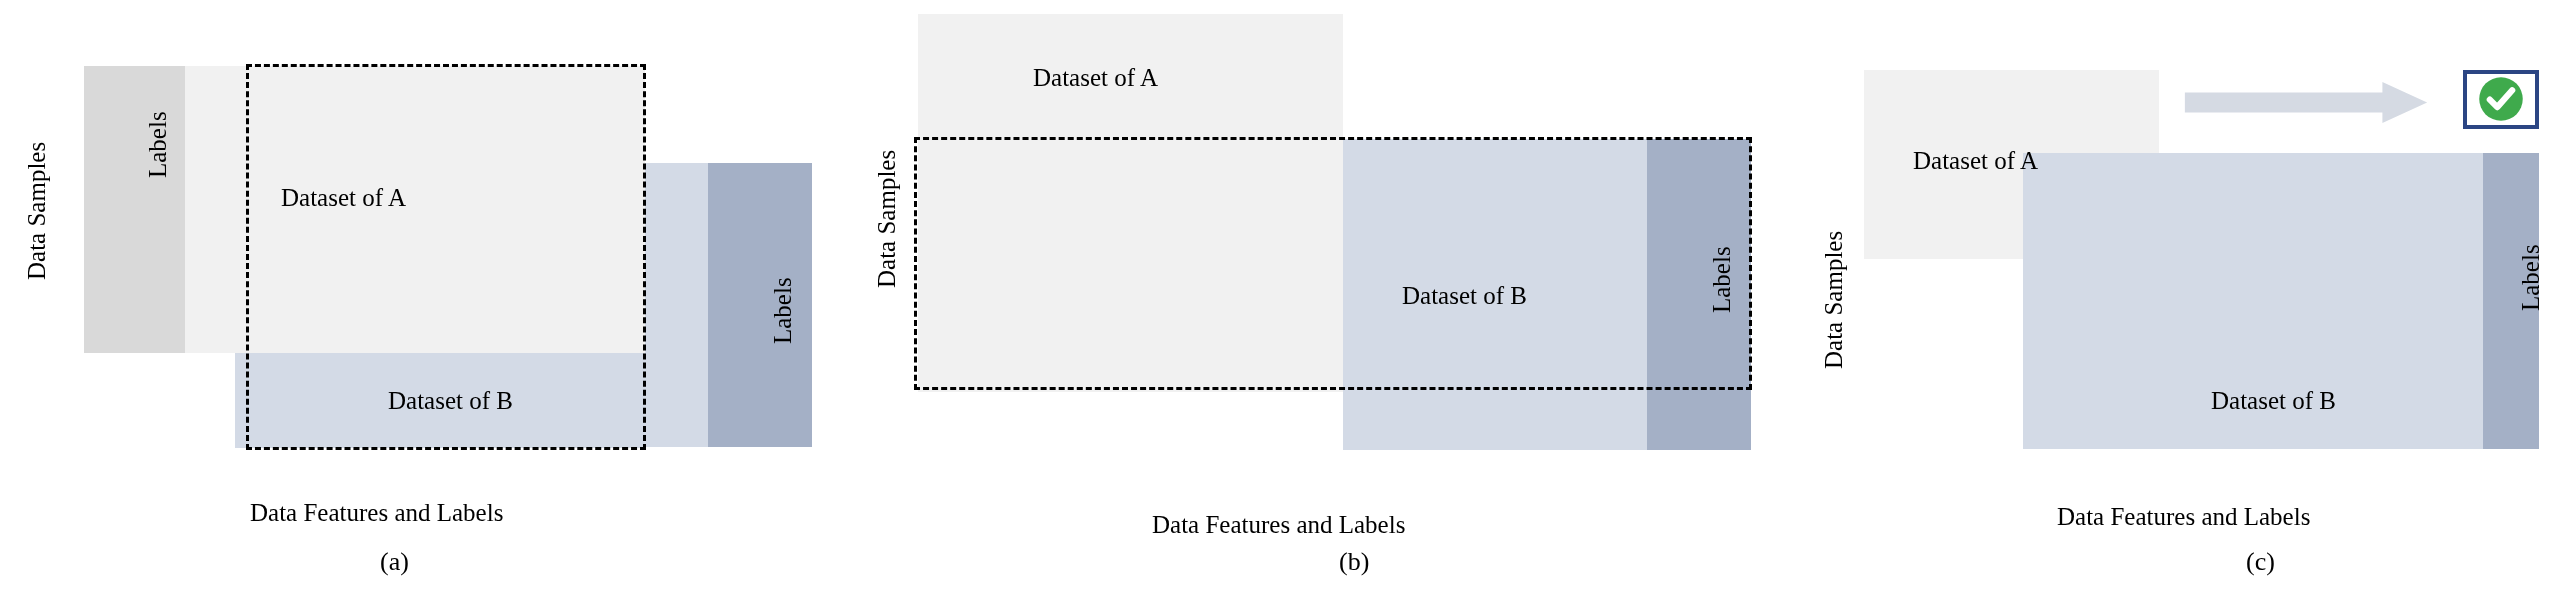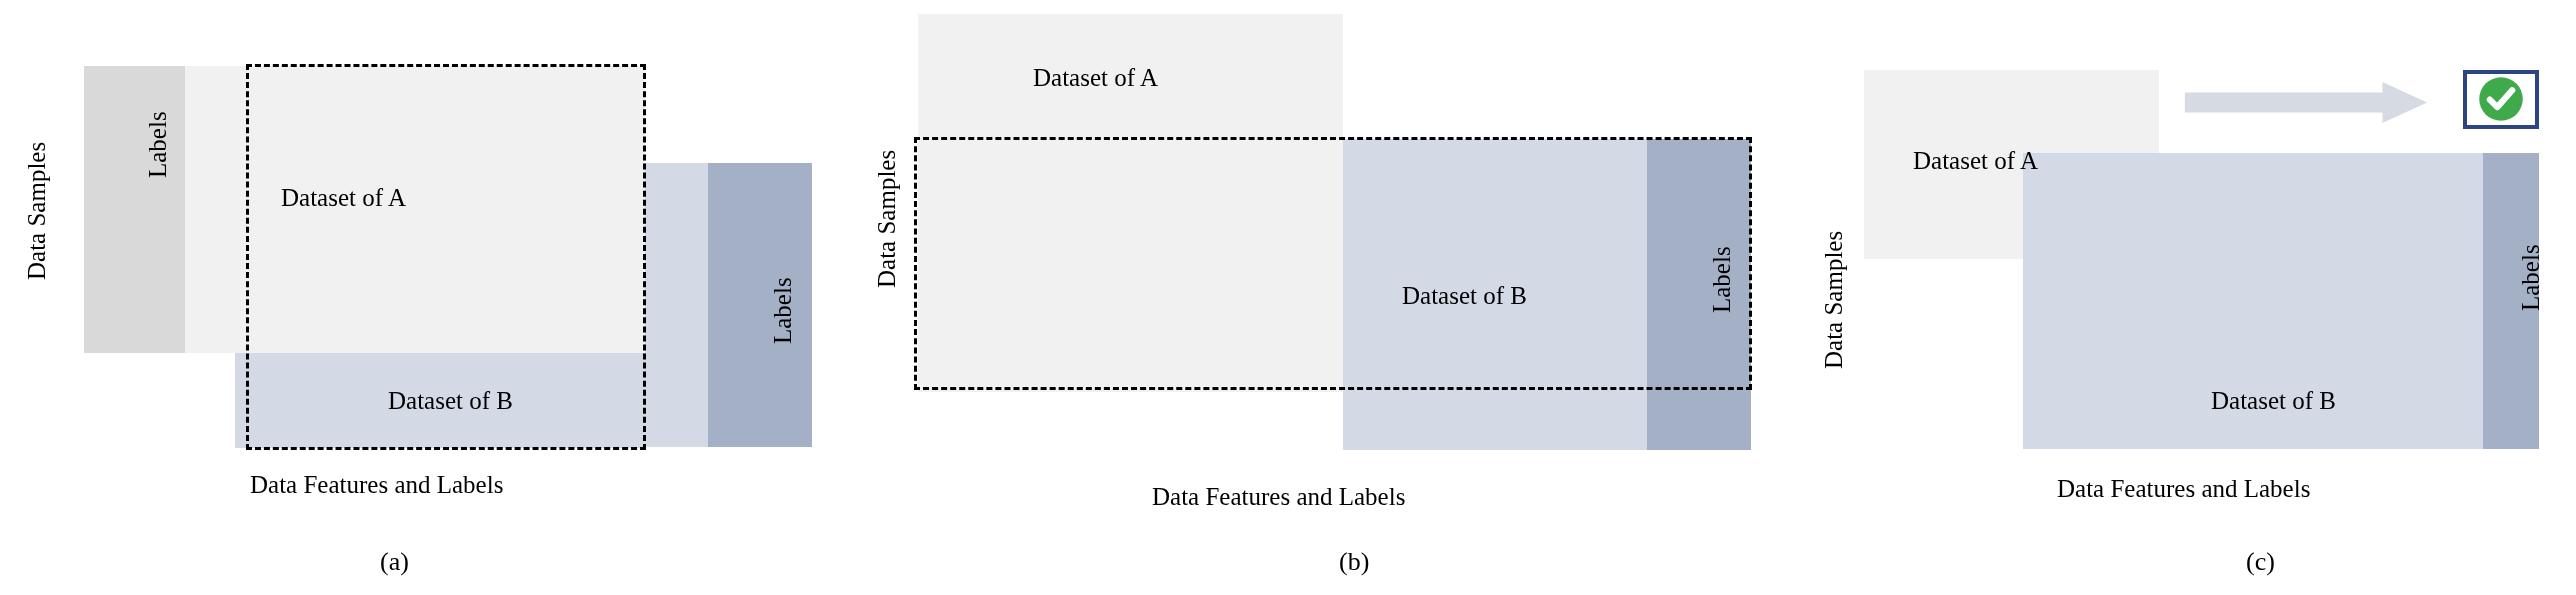--- a/index.html
+++ b/index.html
@@ -48,20 +48,21 @@
     white-space: nowrap;
     line-height: 1;
   }
   .txt-inbox {
     font-size: 25px;
     z-index: 30;
   }
   .txt-axis-x {
     font-size: 25px;
     z-index: 30;
+    margin-top: 28px;
   }
   .txt-axis-y {
     font-size: 25px;
     transform: rotate(-90deg);
     transform-origin: left top;
     z-index: 30;
   }
   .txt-vert-inbox {
     font-size: 25px;
     transform: rotate(-90deg);

